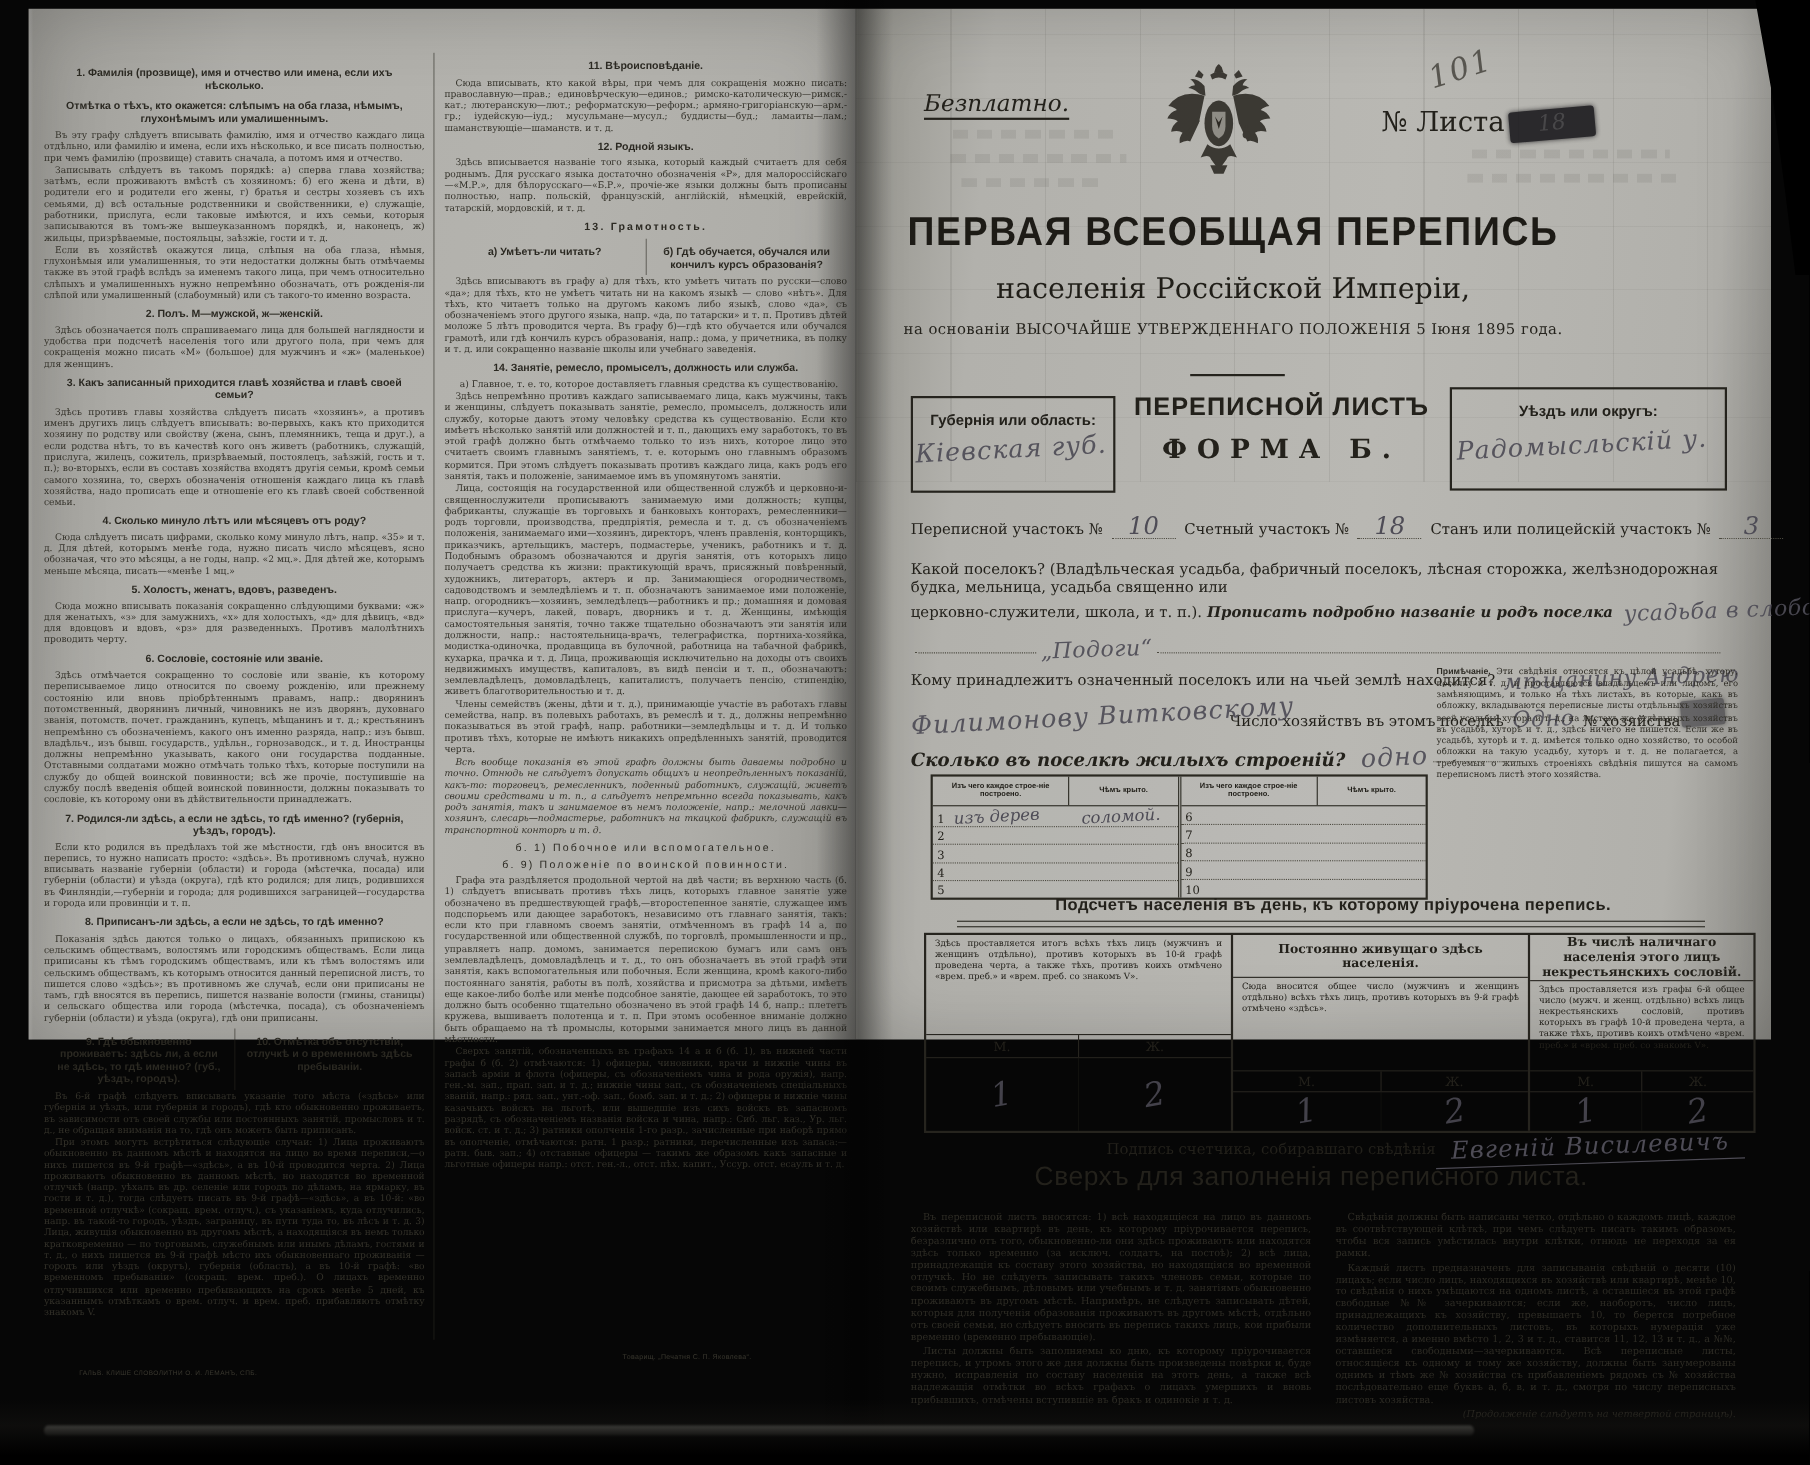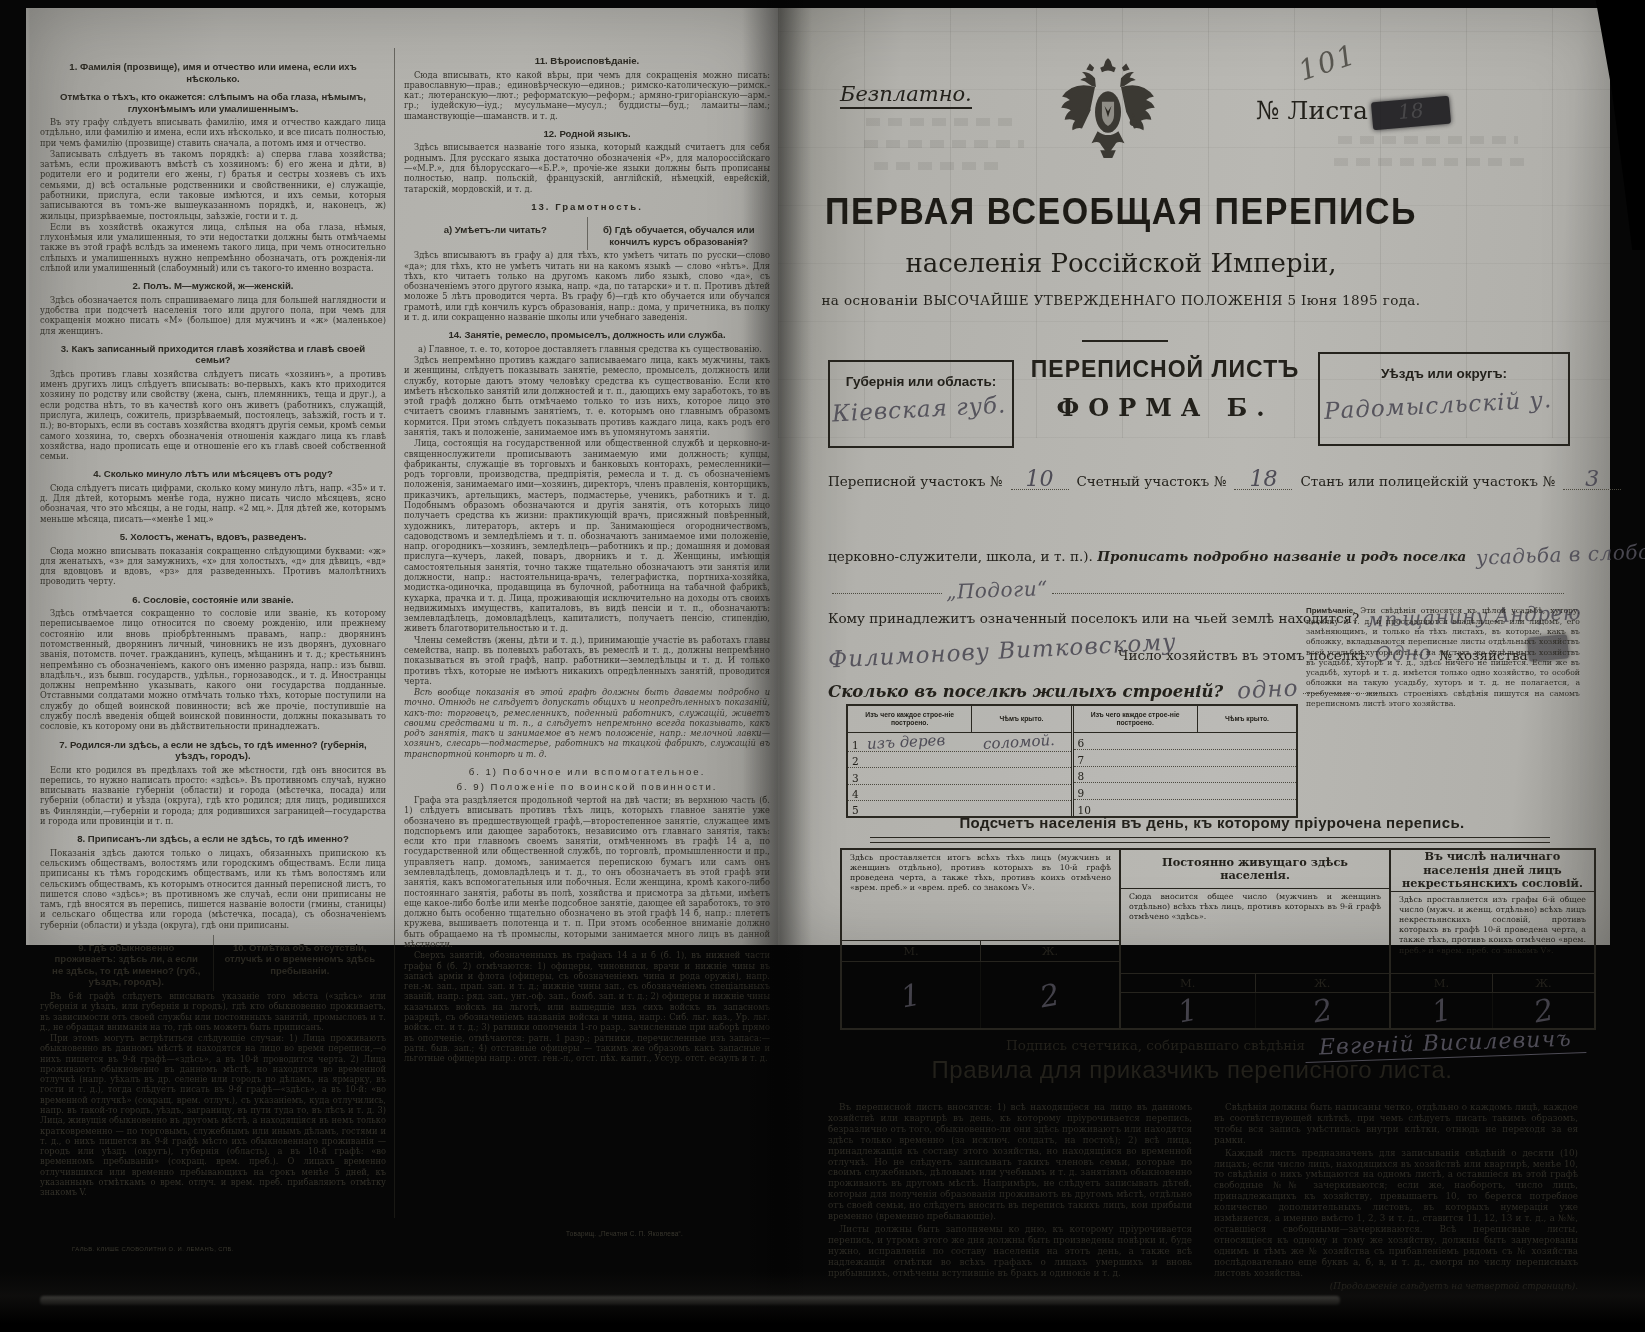--- a/index.html
+++ b/index.html
@@ -269,20 +269,23 @@
 
     <div class="form-row row-uch">
       <span class="lbl-s">Переписной участокъ №</span>
       <span class="numfield"><span class="hw hw-num">10</span></span>
       <span class="lbl-s">Счетный участокъ №</span>
       <span class="numfield"><span class="hw hw-num">18</span></span>
       <span class="lbl-s">Станъ или полицейскій участокъ №</span>
       <span class="numfield"><span class="hw hw-num">3</span></span>
     </div>
 
+    <div class="form-row row-set1" style="white-space:normal">
+      <span class="lbl-s">Какой поселокъ? (Владѣльческая усадьба, фабричный поселокъ, лѣсная сторожка, желѣзнодорожная будка, мельница, усадьба священно или</span>
+    </div>
     <div class="form-row row-set2">
       <span class="lbl-s">церковно-служители, школа, и т. п.).</span>&nbsp;
       <span class="lbl-i">Прописать подробно названіе и родъ поселка</span>
       <span class="hw hw-med" style="margin-left:10px">усадьба в слободѣ</span>
       <span class="leader"></span>
     </div>
     <div class="form-row row-set3">
       <span class="leader" style="max-width:110px"></span>
       <span class="hw hw-med">„Подоги“</span>
       <span class="leader"></span>
@@ -407,21 +410,21 @@
         <div class="g-vals">
           <div>
               <span class="hw hw-count">1</span>
             </div>
           <div>
               <span class="hw hw-count">2</span>
             </div>
         </div>
       </div>
       <div class="pop-g pop-g3">
-        <div class="g-title">Въ числѣ наличнаго населенія дней лицъ некрестьянскихъ сословій.</div>
+        <div class="g-title">Въ числѣ наличнаго населенія этого лицъ некрестьянскихъ сословій.</div>
         <div class="g-note">Здѣсь проставляется изъ графы 6-й общее число (мужч. и женщ. отдѣльно) всѣхъ лицъ некрестьянскихъ сословій, противъ которыхъ въ графѣ 10-й проведена черта, а также тѣхъ, противъ коихъ отмѣчено «врем. преб.» и «врем. преб. со знакомъ V».</div>
         <div class="g-mf">
           <div>М.</div>
           <div>Ж.</div>
         </div>
         <div class="g-vals">
           <div>
               <span class="hw hw-count">1</span>
             </div>
           <div>
@@ -429,21 +432,21 @@
             </div>
         </div>
       </div>
     </div>
 
     <div class="sig-row">
       <span>Подпись счетчика, собиравшаго свѣдѣнія</span>
       <span class="hw sig-hw">Евгеній Висилевичъ</span>
     </div>
 
-    <div class="rules-title">Правила для приказчикъ переписного листа.</div>
+    <div class="rules-title">Сверхъ для заполненія переписного листа.</div>
     <div class="rules-cols">
       <div class="rules-col">
         <p>Въ переписной листъ вносятся: 1) всѣ находящіеся на лицо въ данномъ хозяйствѣ или квартирѣ въ день, къ которому пріурочивается перепись, безразлично отъ того, обыкновенно-ли они здѣсь проживаютъ или находятся здѣсь только временно (за исключ. солдатъ, на постоѣ); 2) всѣ лица, принадлежащія къ составу этого хозяйства, но находящіяся во временной отлучкѣ. Но не слѣдуетъ записывать такихъ членовъ семьи, которые по своимъ служебнымъ, дѣловымъ или учебнымъ и т. д. занятіямъ обыкновенно проживаютъ въ другомъ мѣстѣ. Напримѣръ, не слѣдуетъ записывать дѣтей, которыя для полученія образованія проживаютъ въ другомъ мѣстѣ, отдѣльно отъ своей семьи, но слѣдуетъ вносить въ перепись такихъ лицъ, кои прибыли временно (временно пребывающіе).</p>
         <p>Листы должны быть заполняемы ко дню, къ которому пріурочивается перепись, и утромъ этого же дня должны быть произведены повѣрки и, буде нужно, исправленія по составу населенія на этотъ день, а также всѣ надлежащія отмѣтки во всѣхъ графахъ о лицахъ умершихъ и вновь прибывшихъ, отмѣчены вступившіе въ бракъ и одинокіе и т. д.</p>
       </div>
       <div class="rules-col">
         <p>Свѣдѣнія должны быть написаны четко, отдѣльно о каждомъ лицѣ, каждое въ соотвѣтствующей клѣткѣ, при чемъ слѣдуетъ писать такимъ образомъ, чтобы вся запись умѣстилась внутри клѣтки, отнюдь не переходя за ея рамки.</p>
         <p>Каждый листъ предназначенъ для записыванія свѣдѣній о десяти (10) лицахъ; если число лицъ, находящихся въ хозяйствѣ или квартирѣ, менѣе 10, то свѣдѣнія о нихъ умѣщаются на одномъ листѣ, а оставшіеся въ этой графѣ свободные №№ зачеркиваются; если же, наоборотъ, число лицъ, принадлежащихъ къ хозяйству, превышаетъ 10, то берется потребное количество дополнительныхъ листовъ, въ которыхъ нумерація уже измѣняется, а именно вмѣсто 1, 2, 3 и т. д., ставится 11, 12, 13 и т. д., а №№, оставшіеся свободными—зачеркиваются. Всѣ переписные листы, относящіеся къ одному и тому же хозяйству, должны быть занумерованы однимъ и тѣмъ же № хозяйства съ прибавленіемъ рядомъ съ № хозяйства послѣдовательно еще буквъ а, б, в, и т. д., смотря по числу переписныхъ листовъ хозяйства.</p>
         <p class="cont-line">(Продолженіе слѣдуетъ на четвертой страницѣ).</p>
       </div>

